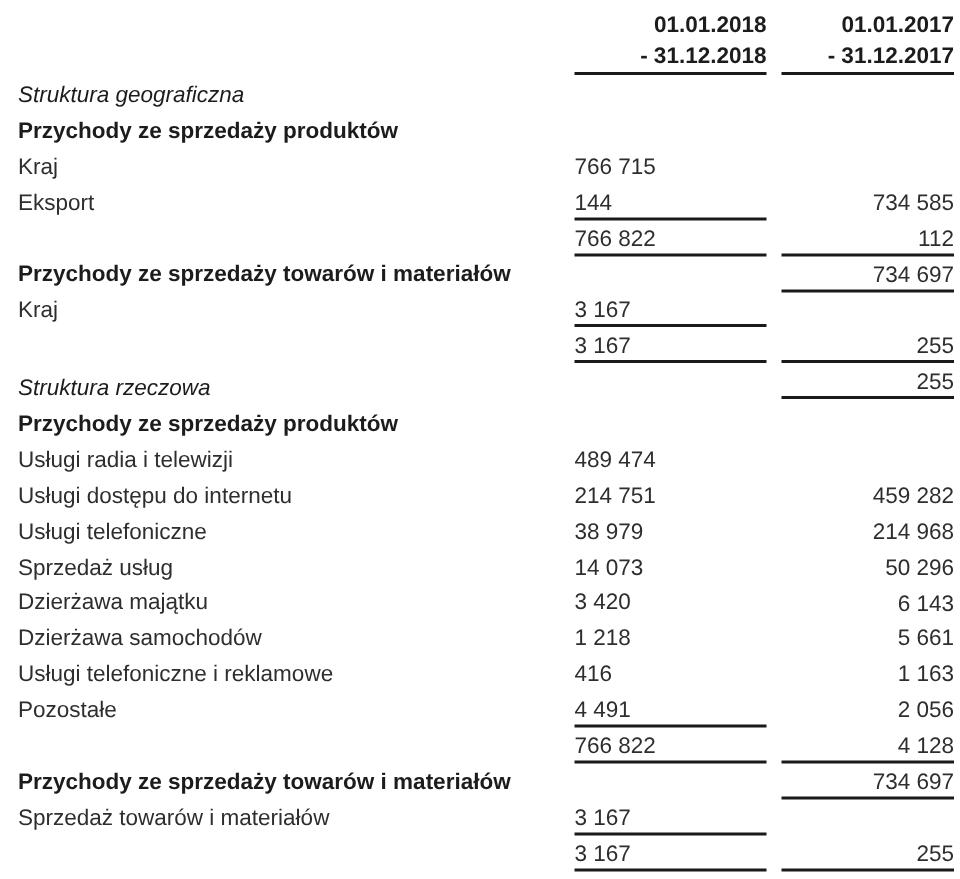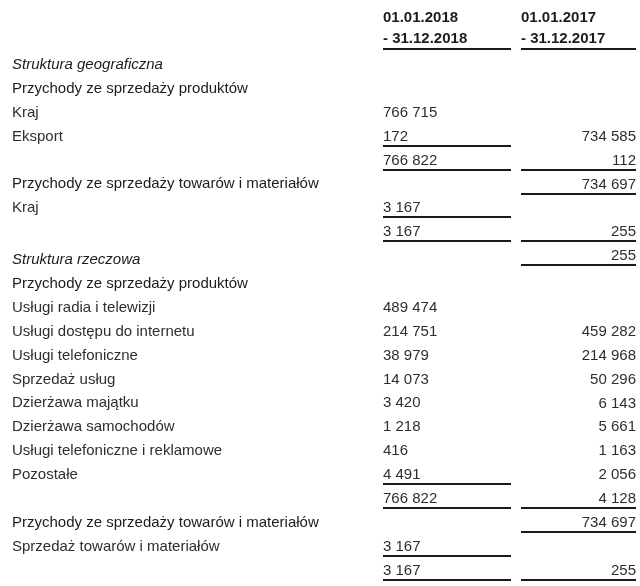--- a/index.html
+++ b/index.html
@@ -18,25 +18,25 @@
   .doc{padding-left:12px;padding-right:4px;}
   .row{display:flex;align-items:flex-start;height:23.9px;}
   .cell{box-sizing:border-box;}
   .c-label{width:371px;white-space:nowrap;overflow:visible;padding-top:1px;line-height:17px;}
   .c-2018{width:128px;padding-top:1px;line-height:17px;height:21px;}
   .c-gap{width:10px;}
   .c-2017{width:115px;text-align:right;padding-top:1px;line-height:17px;height:21px;margin-top:24px;}
   .row.rule .c-2018,.row.rule .c-2017{border-bottom:2px solid var(--rule);}
   .row.k-section-italic .c-label{font-style:italic;color:var(--heading);}
   .row.k-section-italic{margin-top:4px;}
-  .row.k-section-bold .c-label{font-weight:normal;color:var(--heading);}
+  .row.k-section-bold .c-label{font-weight:bold;color:var(--heading);}
   
   .header-row{display:flex;align-items:flex-start;height:50px;}
   .h-label{width:371px;}
-  .h-val{box-sizing:border-box;font-weight:bold;color:var(--heading);
+  .h-val{box-sizing:border-box;text-align:right;font-weight:bold;color:var(--heading);
          line-height:21px;padding-top:6px;height:50px;border-bottom:2px solid var(--rule);}
   .h-2018{width:128px;}
   .h-2017{width:115px;}
 </style>
 </head>
 <body>
 
 <div class="doc">
 
   <div class="header-row">
@@ -66,21 +66,21 @@
     <div class="cell c-2017"></div>
   </div>
       <div class="row k-data">
     <div class="cell c-label">Kraj</div>
     <div class="cell c-2018">766 715</div>
     <div class="cell c-gap"></div>
     <div class="cell c-2017">734 585</div>
   </div>
       <div class="row k-data rule">
     <div class="cell c-label">Eksport</div>
-    <div class="cell c-2018">172</div>
+    <div class="cell c-2018">144</div>
     <div class="cell c-gap"></div>
     <div class="cell c-2017">112</div>
   </div>
       <div class="row k-total rule">
     <div class="cell c-label"></div>
     <div class="cell c-2018">766 822</div>
     <div class="cell c-gap"></div>
     <div class="cell c-2017">734 697</div>
   </div>
       <div class="row k-section-bold">

